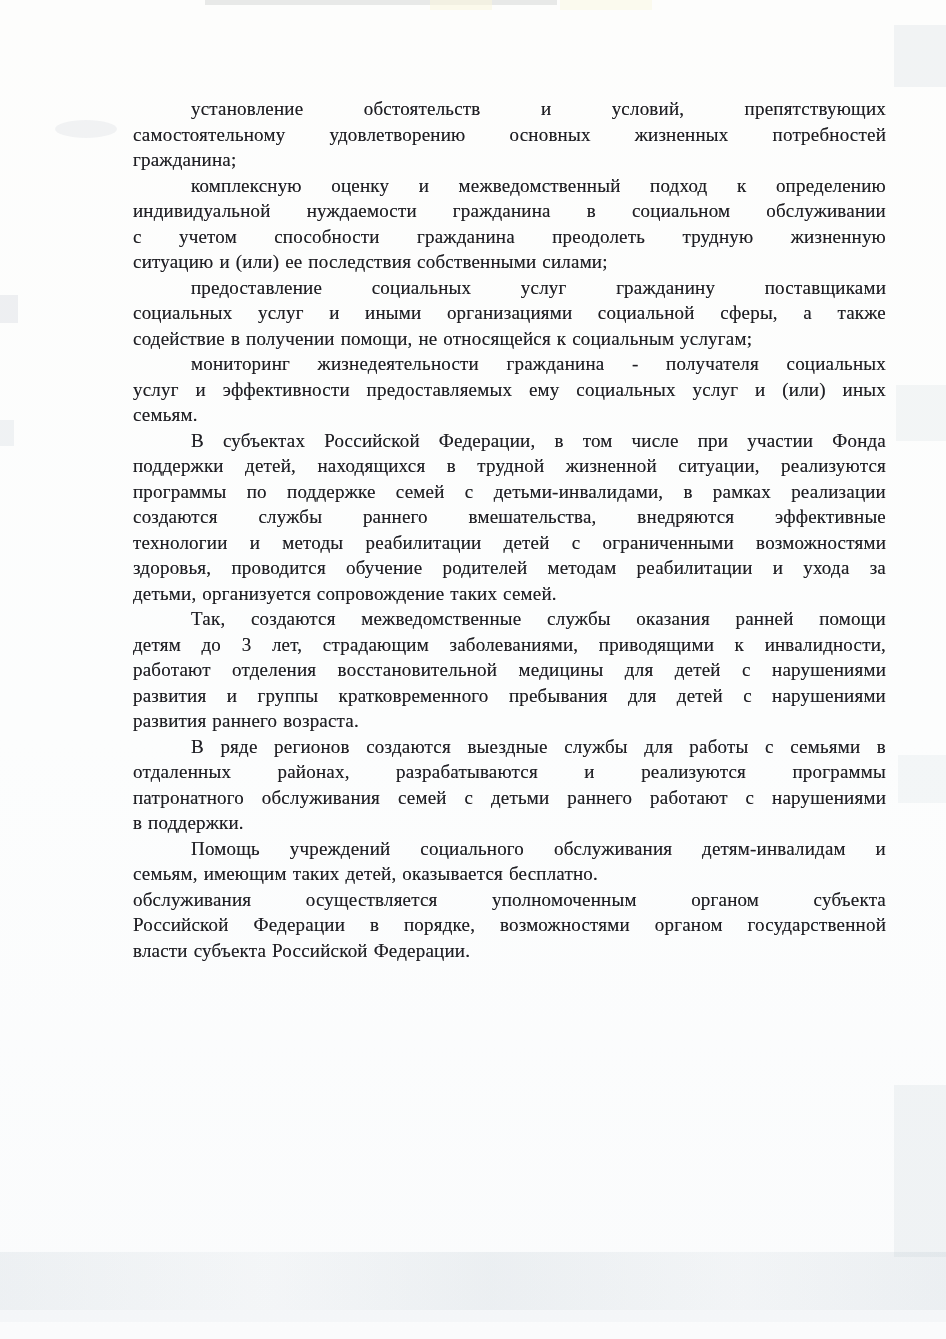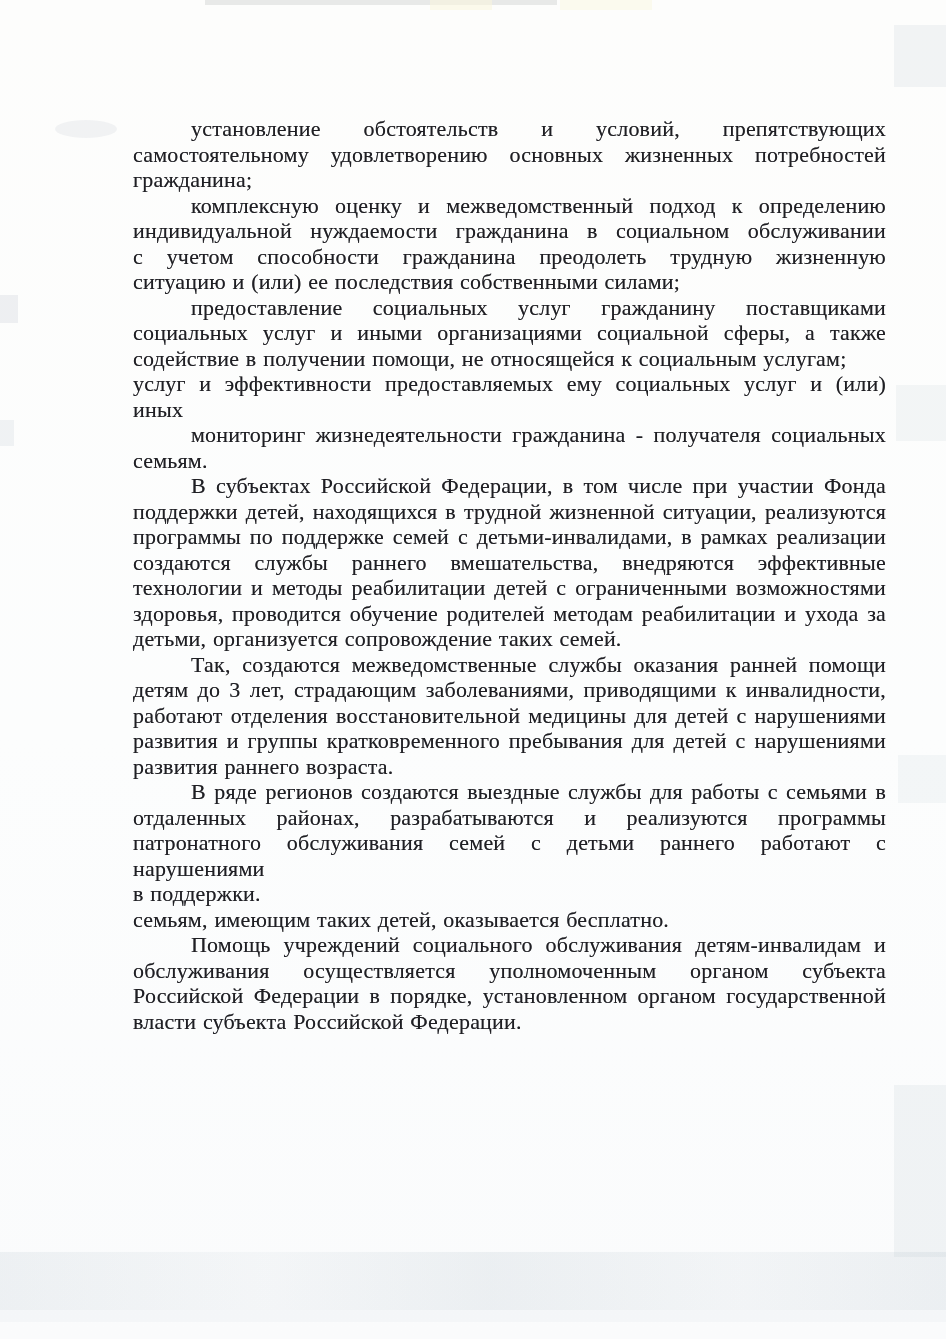--- a/index.html
+++ b/index.html
@@ -11,24 +11,23 @@
     overflow: hidden;
     background: linear-gradient(180deg, #fdfdfc 0%, #fcfdfd 55%, #fafbfc 100%);
     font-family: "Liberation Serif", "DejaVu Serif", serif;
   }
   .text-block {
     position: absolute;
     left: 133px;
     top: 96px;
     width: 753px;
     color: #1f1f24;
-    font-size: 22px;
+    font-size: 19px;
     line-height: 25.5px;
     letter-spacing: 0.2px;
-    margin-top: 20px;
   }
   .para { margin: 0; padding: 0; }
   .line {
     text-align: justify;
     text-align-last: justify;
     word-spacing: 1px;
     text-shadow: 0 0 0.5px rgba(25, 25, 30, 0.55);
     white-space: normal;
   }
   .line.first { text-indent: 58px; }
@@ -83,22 +82,22 @@
         <div class="line">индивидуальной нуждаемости гражданина в социальном обслуживании</div>
         <div class="line">с учетом способности гражданина преодолеть трудную жизненную</div>
         <div class="line last">ситуацию и (или) ее последствия собственными силами;</div>
       </div>
       <div class="para">
         <div class="line first">предоставление социальных услуг гражданину поставщиками</div>
         <div class="line">социальных услуг и иными организациями социальной сферы, а также</div>
         <div class="line last">содействие в получении помощи, не относящейся к социальным услугам;</div>
       </div>
       <div class="para">
+        <div class="line first">мониторинг жизнедеятельности гражданина - получателя социальных</div>
         <div class="line">услуг и эффективности предоставляемых ему социальных услуг и (или) иных</div>
-        <div class="line first">мониторинг жизнедеятельности гражданина - получателя социальных</div>
         <div class="line last">семьям.</div>
       </div>
       <div class="para">
         <div class="line first">В субъектах Российской Федерации, в том числе при участии Фонда</div>
         <div class="line">поддержки детей, находящихся в трудной жизненной ситуации, реализуются</div>
         <div class="line">программы по поддержке семей с детьми-инвалидами, в рамках реализации</div>
         <div class="line">создаются службы раннего вмешательства, внедряются эффективные</div>
         <div class="line">технологии и методы реабилитации детей с ограниченными возможностями</div>
         <div class="line">здоровья, проводится обучение родителей методам реабилитации и ухода за</div>
         <div class="line last">детьми, организуется сопровождение таких семей.</div>
@@ -110,22 +109,22 @@
         <div class="line">развития и группы кратковременного пребывания для детей с нарушениями</div>
         <div class="line last">развития раннего возраста.</div>
       </div>
       <div class="para">
         <div class="line first">В ряде регионов создаются выездные службы для работы с семьями в</div>
         <div class="line">отдаленных районах, разрабатываются и реализуются программы</div>
         <div class="line">патронатного обслуживания семей с детьми раннего работают с нарушениями</div>
         <div class="line last">в поддержки.</div>
       </div>
       <div class="para">
+        <div class="line first">Помощь учреждений социального обслуживания детям-инвалидам и</div>
         <div class="line last">семьям, имеющим таких детей, оказывается бесплатно.</div>
-        <div class="line first">Помощь учреждений социального обслуживания детям-инвалидам и</div>
       </div>
       <div class="para">
         <div class="line">обслуживания осуществляется уполномоченным органом субъекта</div>
-        <div class="line">Российской Федерации в порядке, установленном органом государственной</div>
+        <div class="line">Российской Федерации в порядке, возможностями органом государственной</div>
         <div class="line last">власти субъекта Российской Федерации.</div>
       </div>
     </div>
 </div>
 
 </body></html>

